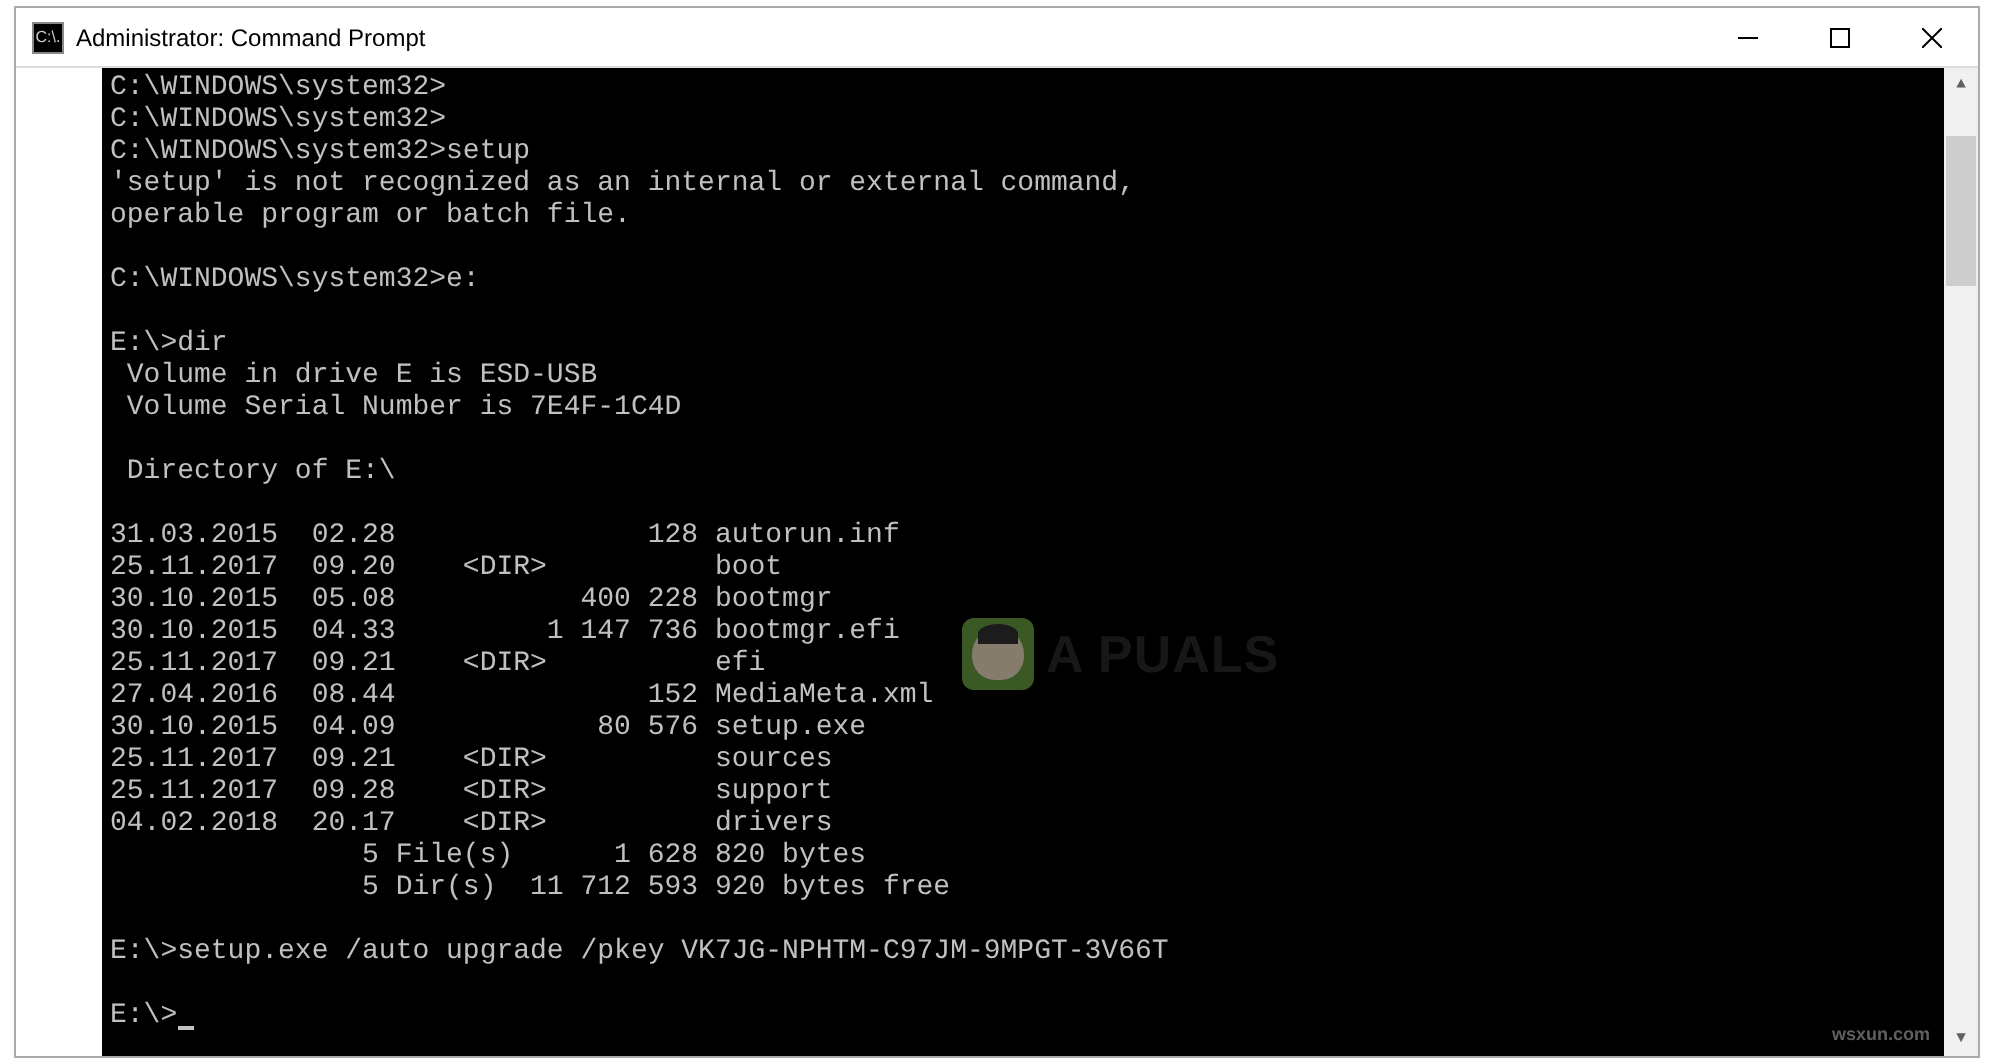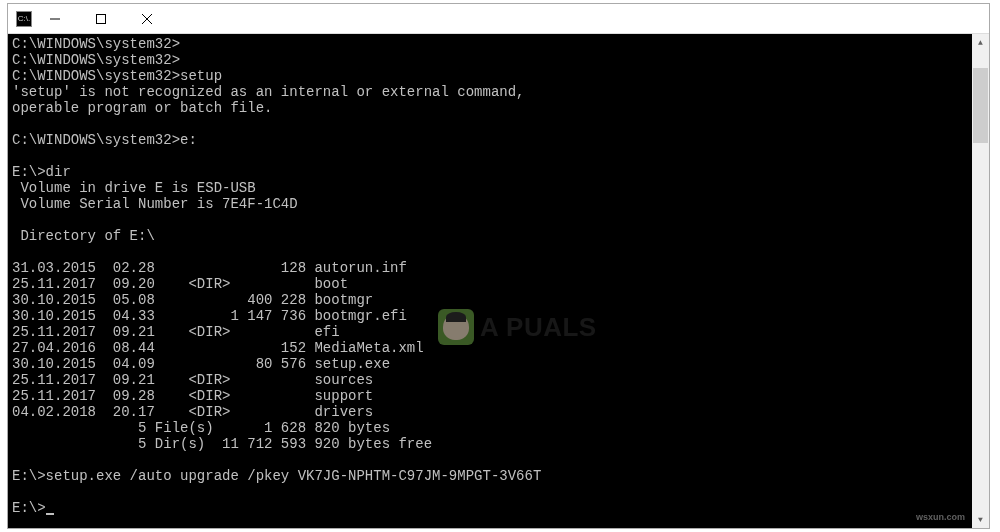--- a/index.html
+++ b/index.html
@@ -74,20 +74,21 @@
     }
     .titlebar-btn svg {
       width: 10px;
       height: 10px;
     }
     .terminal-wrap {
       flex: 1;
       background: #000000;
       position: relative;
       overflow: hidden;
+      margin-left: 43px;
     }
     .terminal {
       background: #000000;
       color: #c0c0c0;
       font-family: Consolas, 'Courier New', monospace;
       font-size: 14px;
       line-height: 16px;
       padding: 2px 4px;
       white-space: pre;
       height: 100%;
@@ -202,20 +203,21 @@
     }
   </style>
 </head>
 <body>
 
 <div class="window">
   <div class="titlebar">
     <div class="titlebar-icon">
       <span class="titlebar-icon-inner">C:\.</span>
     </div>
+    <div class="titlebar-text">Administrator: Command Prompt</div>
     <div class="titlebar-controls">
       <div class="titlebar-btn">
         <svg viewBox="0 0 10 10">
             <line x1="0" y1="5" x2="10" y2="5" stroke="black" stroke-width="1"></line>
           </svg>
       </div>
       <div class="titlebar-btn">
         <svg viewBox="0 0 10 10">
             <rect x="0.5" y="0.5" width="9" height="9" fill="none" stroke="black" stroke-width="1"></rect>
           </svg>

